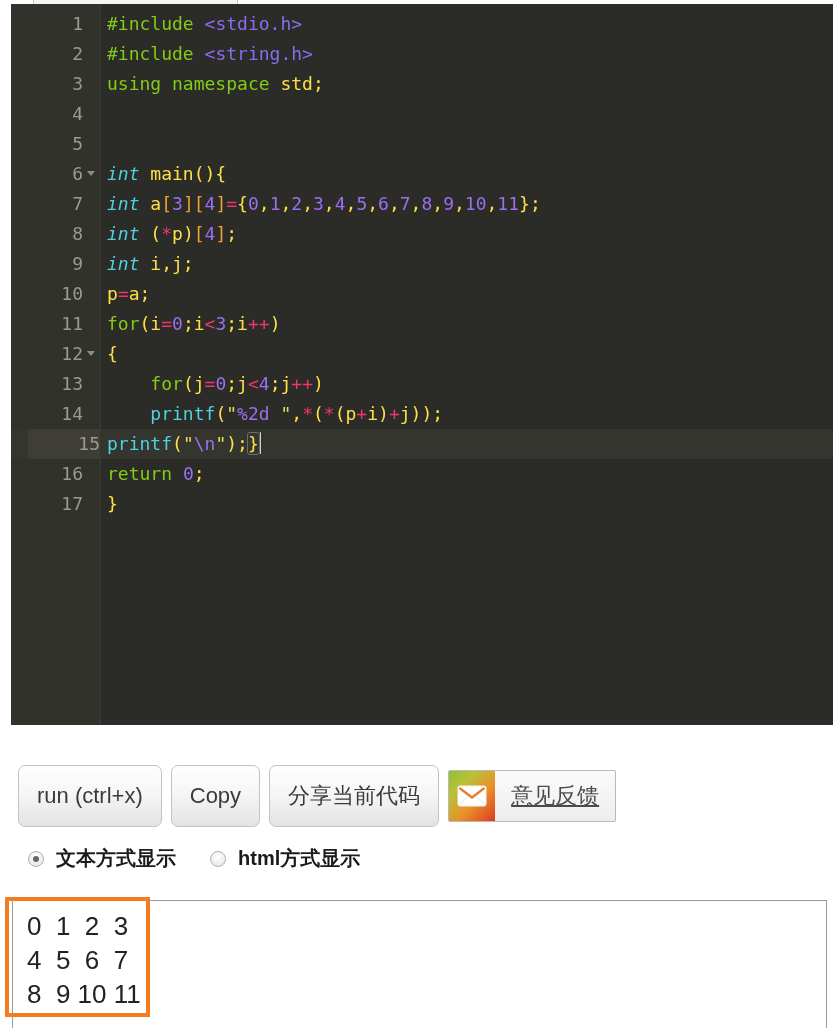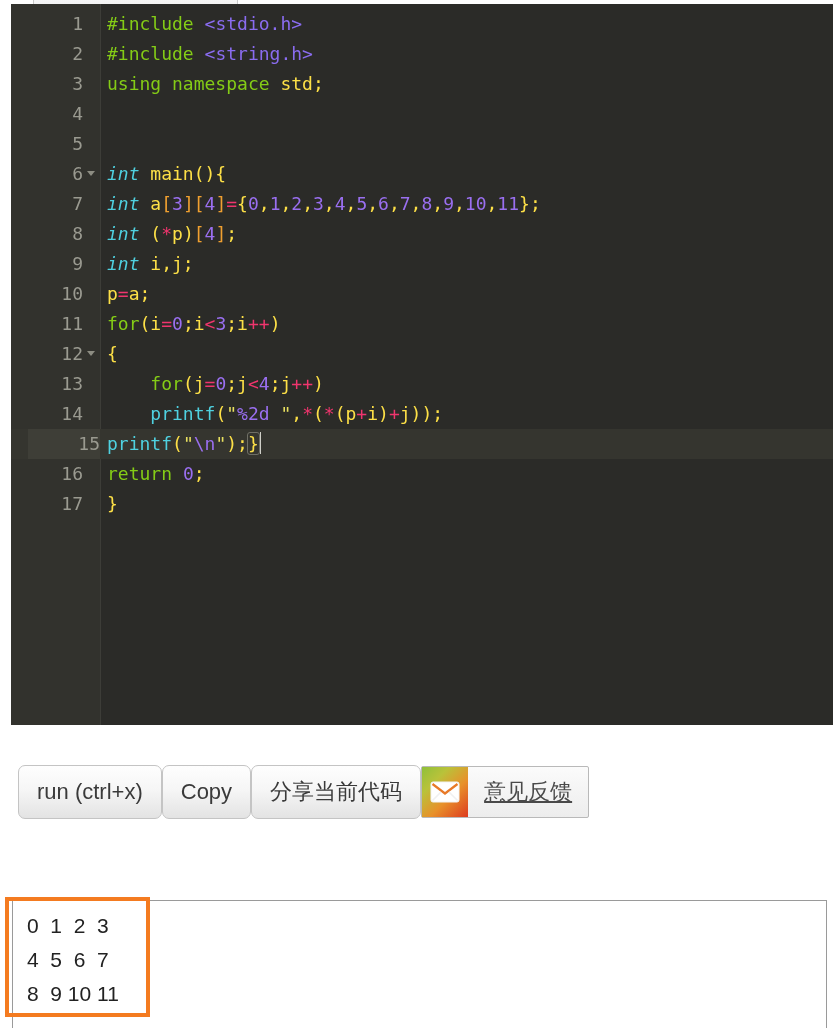--- a/index.html
+++ b/index.html
@@ -88,22 +88,23 @@
     border-radius: 2px;
   }
 
   
   .toolbar {
     position: absolute;
     left: 18px; top: 765px;
     display: flex; align-items: center;
   }
   .btn {
-    height: 54px;
+    height: 62px;
     padding: 0 18px;
+    margin-right: 9px;
     display: flex; align-items: center; justify-content: center;
     background: linear-gradient(#fefefe 0%, #f6f6f6 45%, #e3e3e3 100%);
     border: 1px solid #c4c4c4;
     border-radius: 7px;
     color: #3a3a3a;
     font-size: 22px;
     font-family: "Liberation Sans", sans-serif;
     white-space: nowrap;
     cursor: pointer;
   }
@@ -172,21 +173,21 @@
     left: 12px; top: 900px;
     width: 815px; height: 128px;
     background: #ffffff;
     border: 1px solid #9a9a9a;
     border-bottom: none;
   }
   .output-text {
     position: absolute;
     left: 14px; top: 8px;
     font-family: "Liberation Sans", sans-serif;
-    font-size: 21px;
+    font-size: 26px;
     line-height: 34px;
     color: #222;
     white-space: pre;
   }
   .annot-rect {
     position: absolute;
     left: 5px; top: 897px;
     width: 145px; height: 120px;
     border: 4px solid #f47b20;
     background: transparent;
@@ -234,20 +235,30 @@
         <svg width="30" height="22" viewBox="0 0 30 22">
           <rect x="1" y="1" width="28" height="20" rx="2" fill="#ffffff" stroke="#f2f2f2"></rect>
           <path d="M2.5 3 L15 12.5 L27.5 3" fill="none" stroke="#e87a28" stroke-width="2.2"></path>
           <path d="M2.5 19.5 L11 11 M27.5 19.5 L19 11" fill="none" stroke="#f0f0f0" stroke-width="1.6"></path>
         </svg>
       </span>
       <span class="fb-label">意见反馈</span>
     </div>
   </div>
 
+  <div class="radio-row" id="radio-host">
+      <div class="radio-item">
+        <span class="radio checked"></span>
+        <span class="radio-label">文本方式显示</span>
+      </div>
+      <div class="radio-item">
+        <span class="radio"></span>
+        <span class="radio-label">html方式显示</span>
+      </div>
+    </div>
 
   <div class="output-panel">
     <div class="output-text">0  1  2  3
 4  5  6  7
 8  9 10 11</div>
   </div>
   <div class="annot-rect"></div>
 
 </div>
 

